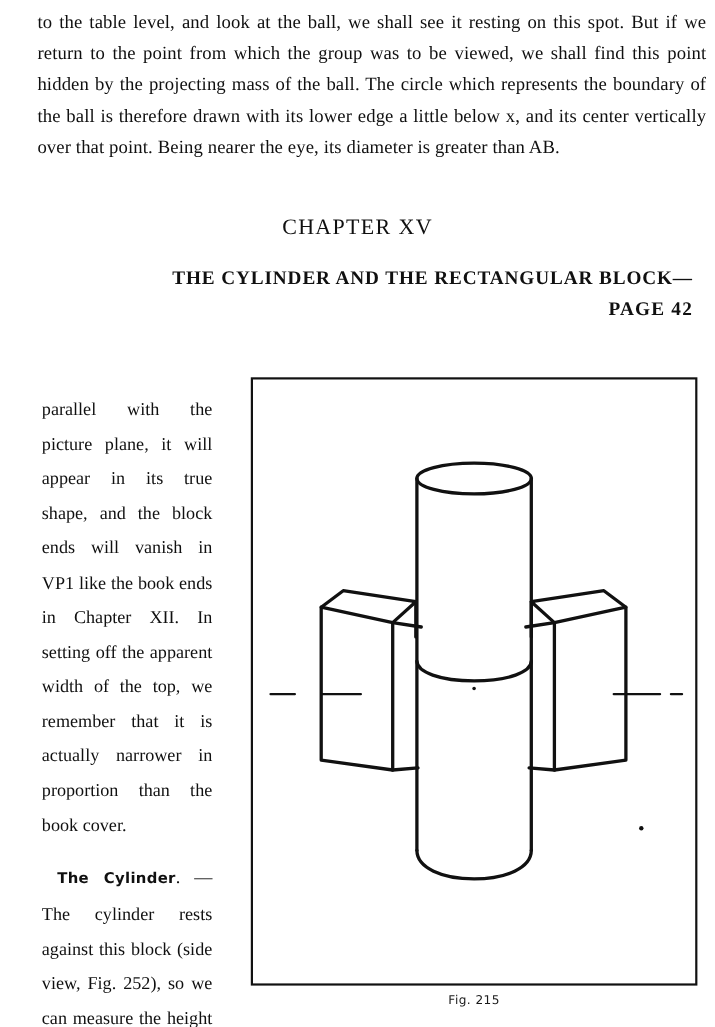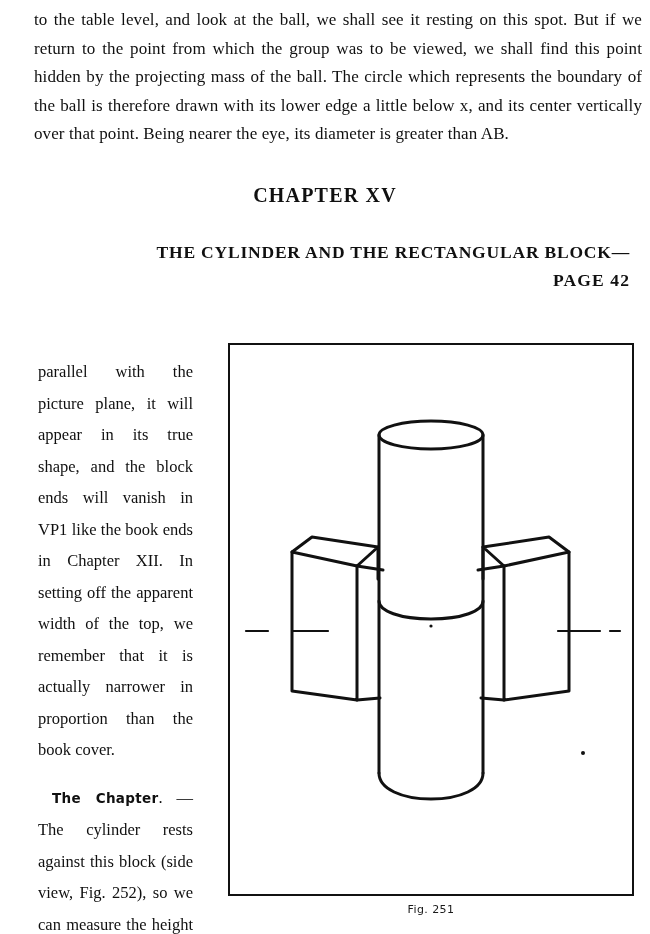--- a/index.html
+++ b/index.html
@@ -33,25 +33,25 @@
     text-align: justify;
     letter-spacing: 0.1px;
   }
   .top-para p { margin: 0; }
   .sp { display: inline-block; width: 14px; }
 
   
   .chapter-num {
     position: absolute;
     left: 0;
-    top: 184px;
+    top: 196px;
     width: 650px;
     text-align: center;
     font-size: 20px;
-    font-weight: bold;
+    font-weight: normal;
     letter-spacing: 1.2px;
   }
   .chapter-title {
     position: absolute;
     left: 22px;
     top: 238px;
     width: 608px;
     text-align: right;
     font-size: 17.5px;
     font-weight: bold;
@@ -136,21 +136,21 @@
   <div class="chapter-num">CHAPTER XV</div>
 
   <div class="chapter-title">
     <span>THE CYLINDER AND THE RECTANGULAR BLOCK—</span>
     <span class="line2">PAGE 42</span>
   </div>
 
 
   <div class="left-col">
     <p>parallel with the picture plane, it will appear in its true shape, and the block ends will vanish in VP1 like the book ends in Chapter XII. In setting off the apparent width of the top, we remember that it is actually narrower in proportion than the book cover.</p>
-    <p class="second"><span class="sp"></span><span class="runin">The Chapter</span><span>. — The cylinder rests against this block (side view, Fig. 252), so we can measure the height of its back (AB, Fig. 253) actually, making it twice the height of the block</span></p>
+    <p class="second"><span class="sp"></span><span class="runin">The Cylinder</span><span>. — The cylinder rests against this block (side view, Fig. 252), so we can measure the height of its back (AB, Fig. 253) actually, making it twice the height of the block</span></p>
   </div>
 
   <div class="figure-box">
     <div class="figure-frame"></div>
     <svg class="figure-svg" width="406" height="553" viewBox="0 0 406 553">
       <g fill="none" stroke="#111111" stroke-width="3" stroke-linejoin="round" stroke-linecap="round">
 
         <g stroke-width="2.2" stroke-dasharray="0.1 0">
           <line x1="18" y1="288" x2="40" y2="288"></line>
           <line x1="64" y1="288" x2="100" y2="288"></line>
@@ -186,16 +186,16 @@
 
           <path d="M151 92 L151 430"></path>
           <path d="M255 92 L255 430"></path>
 
           <path d="M151 258 C151 268 172 276 203 276 C234 276 255 268 255 258"></path>
 
           <path d="M151 430 C151 446 174 456 203 456 C232 456 255 446 255 430"></path>
         </g>
       </g>
     </svg>
-    <div class="fig-caption">Fig. 251</div>
+    <div class="fig-caption">Fig. 215</div>
   </div>
 
 </div>
 
 </body></html>

